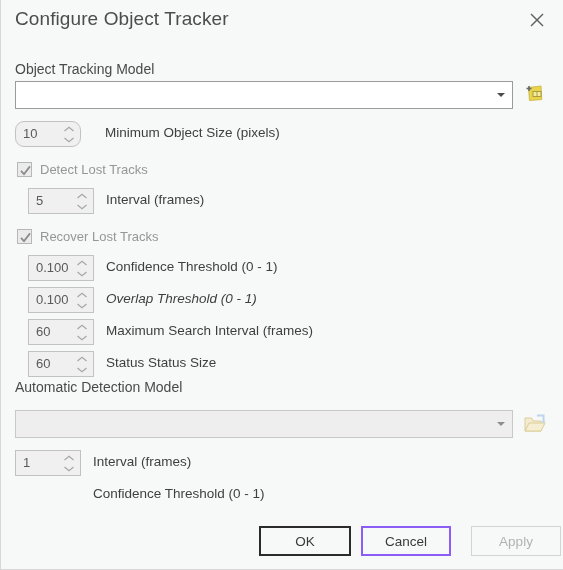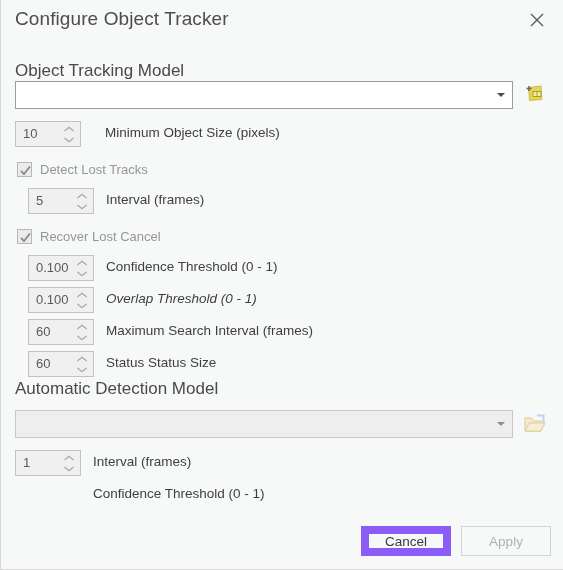--- a/index.html
+++ b/index.html
@@ -52,21 +52,21 @@
     display: flex;
     align-items: center;
     justify-content: center;
     cursor: default;
   }
   #close-button svg { display: block; }
 
   
   .section-label {
     position: absolute;
-    font-size: 17px;
+    font-size: 14px;
     color: #4a4a4a;
     white-space: nowrap;
   }
   .field-label {
     position: absolute;
     font-size: 13.5px;
     color: #3f3f3f;
     white-space: nowrap;
     line-height: 24px;
   }
@@ -195,25 +195,26 @@
     font-size: 13.5px;
     background: #f7f8f8;
     color: #3a3a3a;
     border: 1px solid #a0a0a0;
     cursor: default;
   }
   .dlg-button.default {
     border: 2px solid #2b2b2b;
   }
   .dlg-button.strong {
-    border: 8px solid #8b5cf6;
+    border: 2px solid #8b5cf6;
   }
   .dlg-button.disabled {
     border: 1px solid #d3d3d3;
     color: #b2b2b2;
+    margin-left: 10px;
   }
 </style>
 </head>
 <body>
 
 <div id="dialog">
 
   <div id="titlebar">
     <div id="title-text">Configure Object Tracker</div>
     <div id="close-button">
@@ -236,21 +237,21 @@
   <div class="icon-button" style="left:520px; top:79px;">
     <svg width="22" height="22" viewBox="0 0 22 22">
       <path d="M4.5 5.5 L17 4 L17.8 17.5 L5.5 18.5 Z" fill="#e8d44d" stroke="#c8b234" stroke-width="0.8"></path>
       <rect x="9" y="9.5" width="8" height="5" fill="#f4ec9e" stroke="#9a8c2f" stroke-width="0.8"></rect>
       <line x1="13" y1="9.5" x2="13" y2="14.5" stroke="#9a8c2f" stroke-width="0.8"></line>
       <line x1="5" y1="4" x2="5" y2="9" stroke="#6b6b6b" stroke-width="1.6"></line>
       <line x1="2.5" y1="6.5" x2="7.5" y2="6.5" stroke="#6b6b6b" stroke-width="1.6"></line>
     </svg>
   </div>
 
-  <div class="spin" style="left:14px; top:121px; width:66px;">
+  <div class="spin" style="left:14px; top:121px; width:66px;border-radius:9px;">
     <div class="spin-value">10</div>
     <div class="spin-buttons">
       <div class="spin-up">
         <svg width="12" height="6" viewBox="0 0 12 6">
             <polyline points="1.5,5 6,1.3 10.5,5" fill="none" stroke="#a6a6a6" stroke-width="1.2"></polyline>
           </svg>
       </div>
       <div class="spin-down">
         <svg width="12" height="6" viewBox="0 0 12 6">
             <polyline points="1.5,1 6,4.7 10.5,1" fill="none" stroke="#a6a6a6" stroke-width="1.2"></polyline>
@@ -285,21 +286,21 @@
     </div>
   </div>
   <div class="field-label" style="left:105px; top:188px;">Interval (frames)</div>
 
   <div class="checkrow" style="left:16px; top:229px;">
     <div class="checkbox">
       <svg width="13" height="13" viewBox="0 0 13 13">
           <polyline points="2,6.8 5,10 11,2.4" fill="none" stroke="#8c8c8c" stroke-width="1.8"></polyline>
         </svg>
     </div>
-    <div class="check-label">Recover Lost Cancel</div>
+    <div class="check-label">Recover Lost Tracks</div>
   </div>
 
   <div class="spin" style="left:27px; top:255px; width:66px;">
     <div class="spin-value">0.100</div>
     <div class="spin-buttons">
       <div class="spin-up">
         <svg width="12" height="6" viewBox="0 0 12 6">
             <polyline points="1.5,5 6,1.3 10.5,5" fill="none" stroke="#a6a6a6" stroke-width="1.2"></polyline>
           </svg>
       </div>
@@ -393,16 +394,17 @@
         <svg width="12" height="6" viewBox="0 0 12 6">
             <polyline points="1.5,1 6,4.7 10.5,1" fill="none" stroke="#a6a6a6" stroke-width="1.2"></polyline>
           </svg>
       </div>
     </div>
   </div>
   <div class="field-label" style="left:92px; top:450px;">Interval (frames)</div>
 
   <div class="field-label" style="left:92px; top:482px;">Confidence Threshold (0 - 1)</div>
 
+  <div class="dlg-button default" style="left:258px; top:526px; width:92px;">OK</div>
   <div class="dlg-button strong" style="left:360px; top:526px; width:90px;">Cancel</div>
   <div class="dlg-button disabled" style="left:460px; top:526px; width:90px;">Apply</div>
 
 </div>
 
 </body></html>

